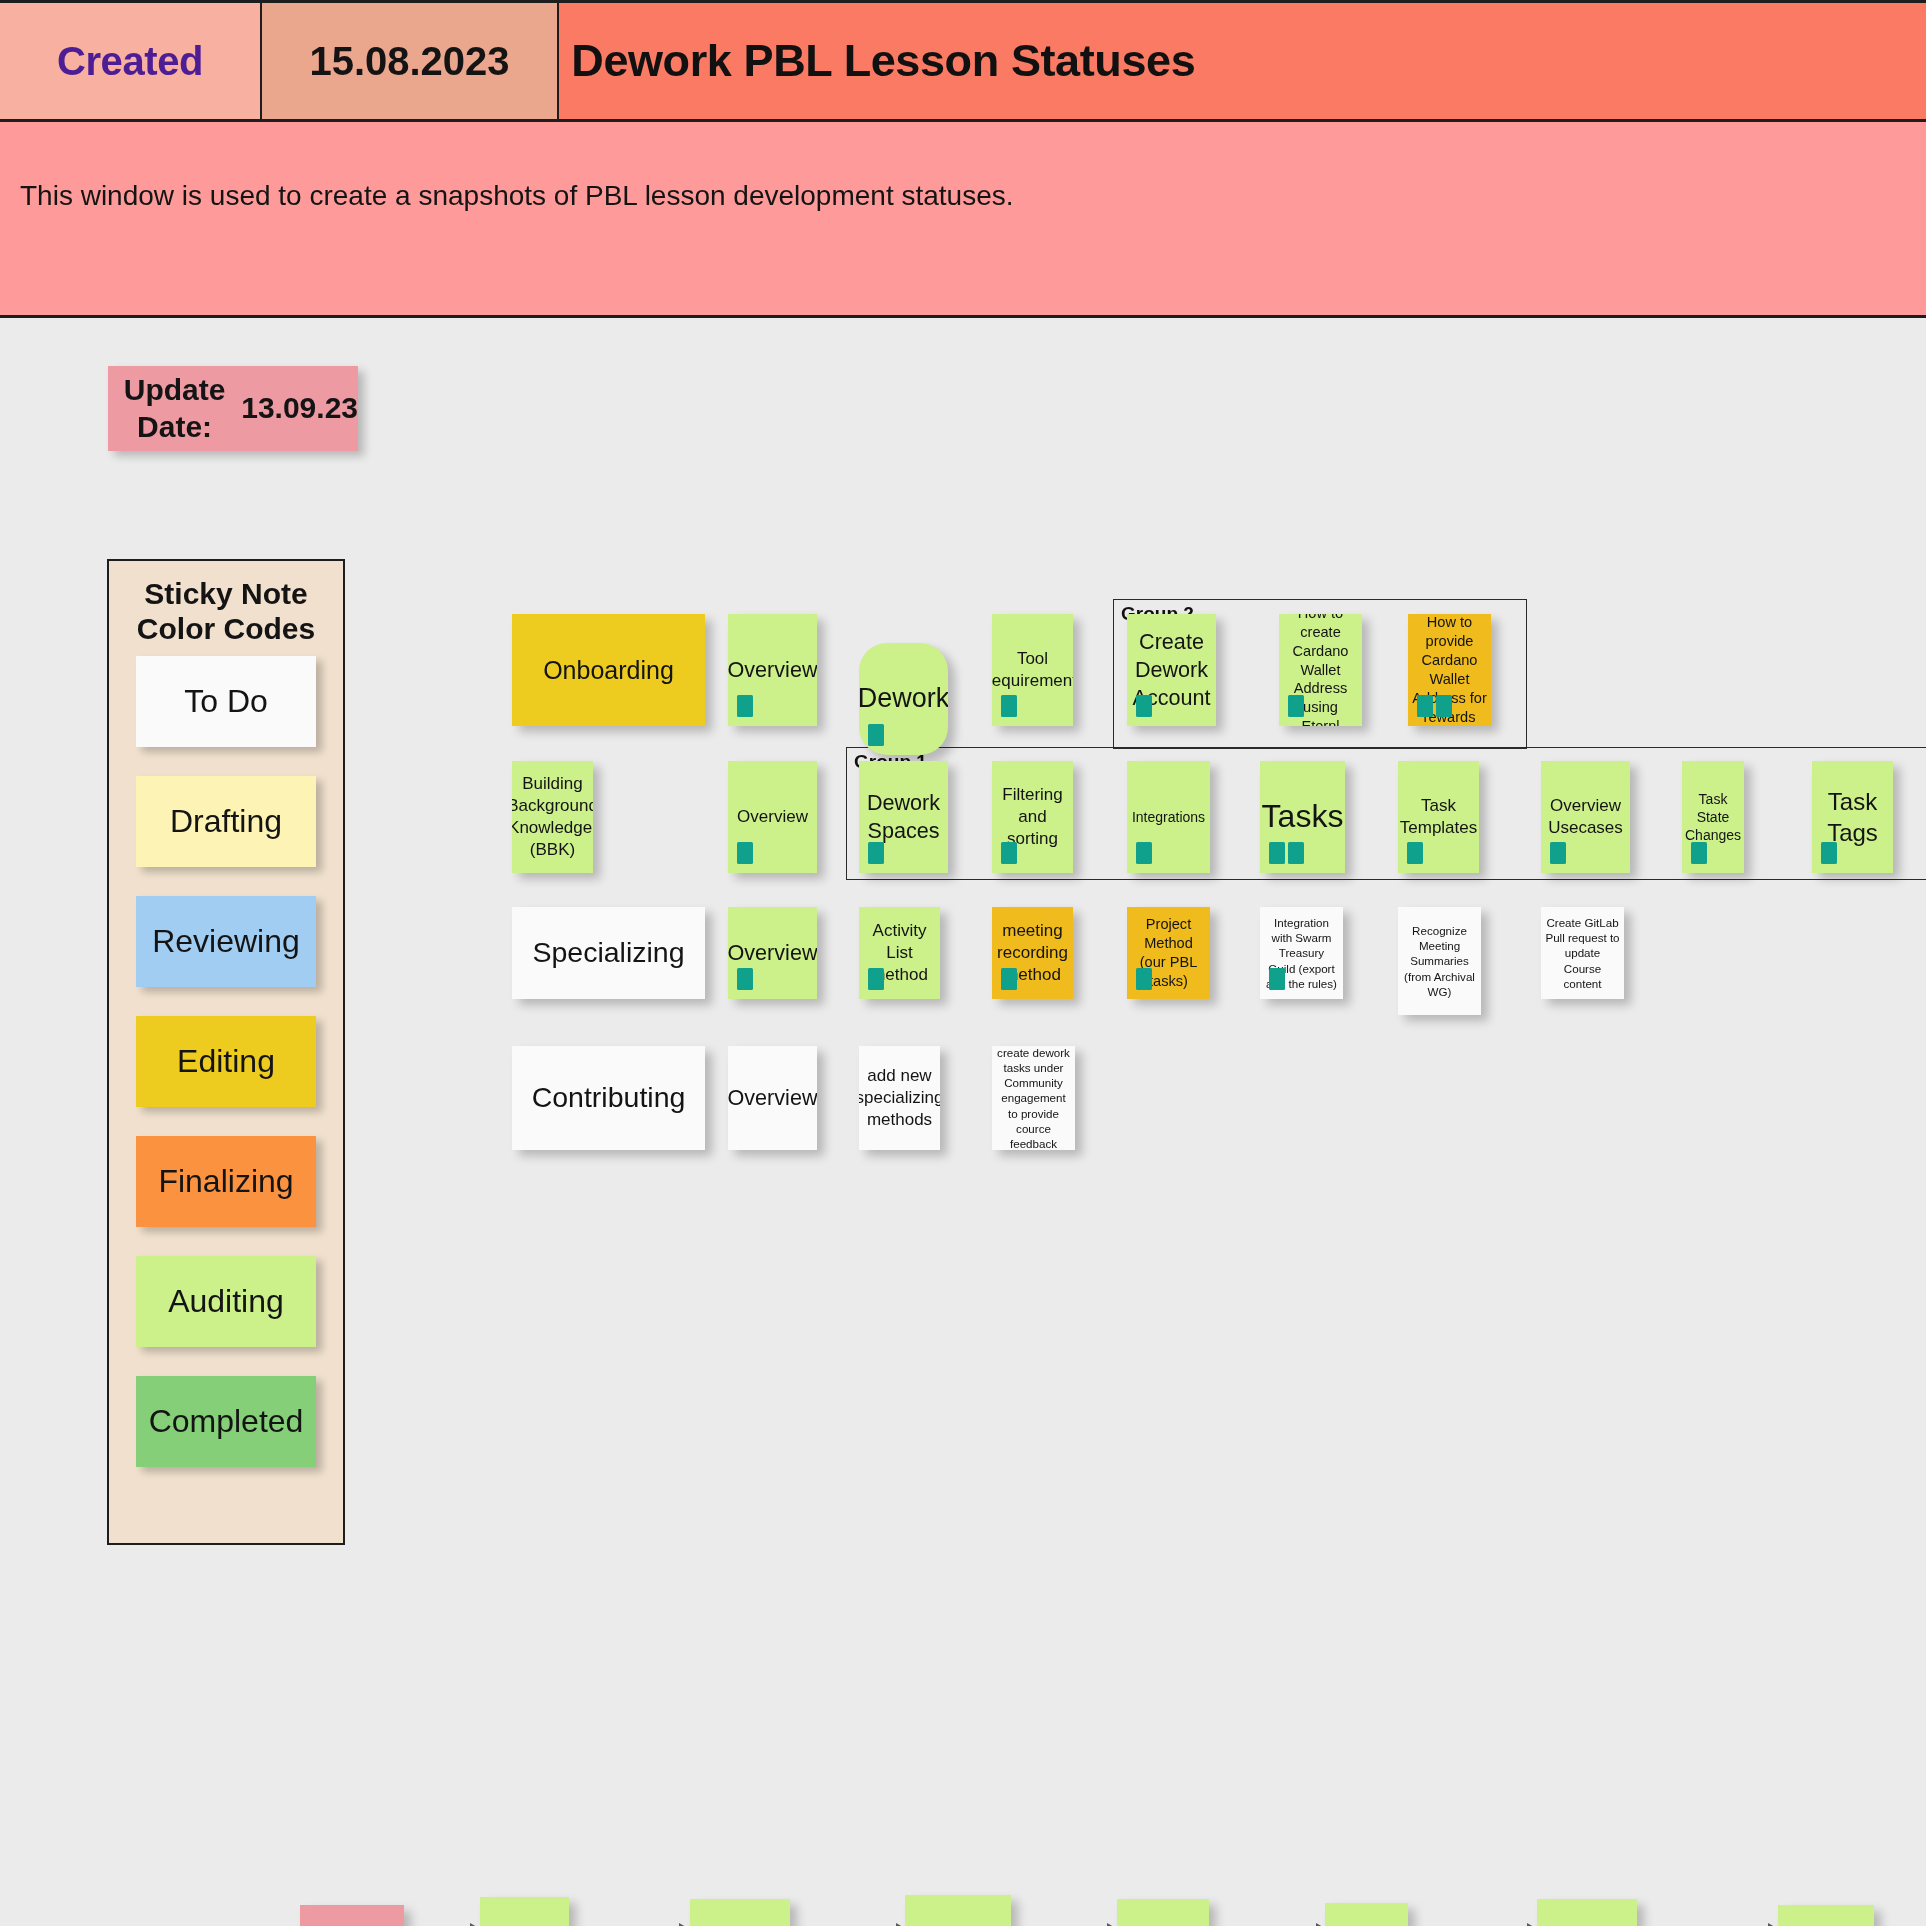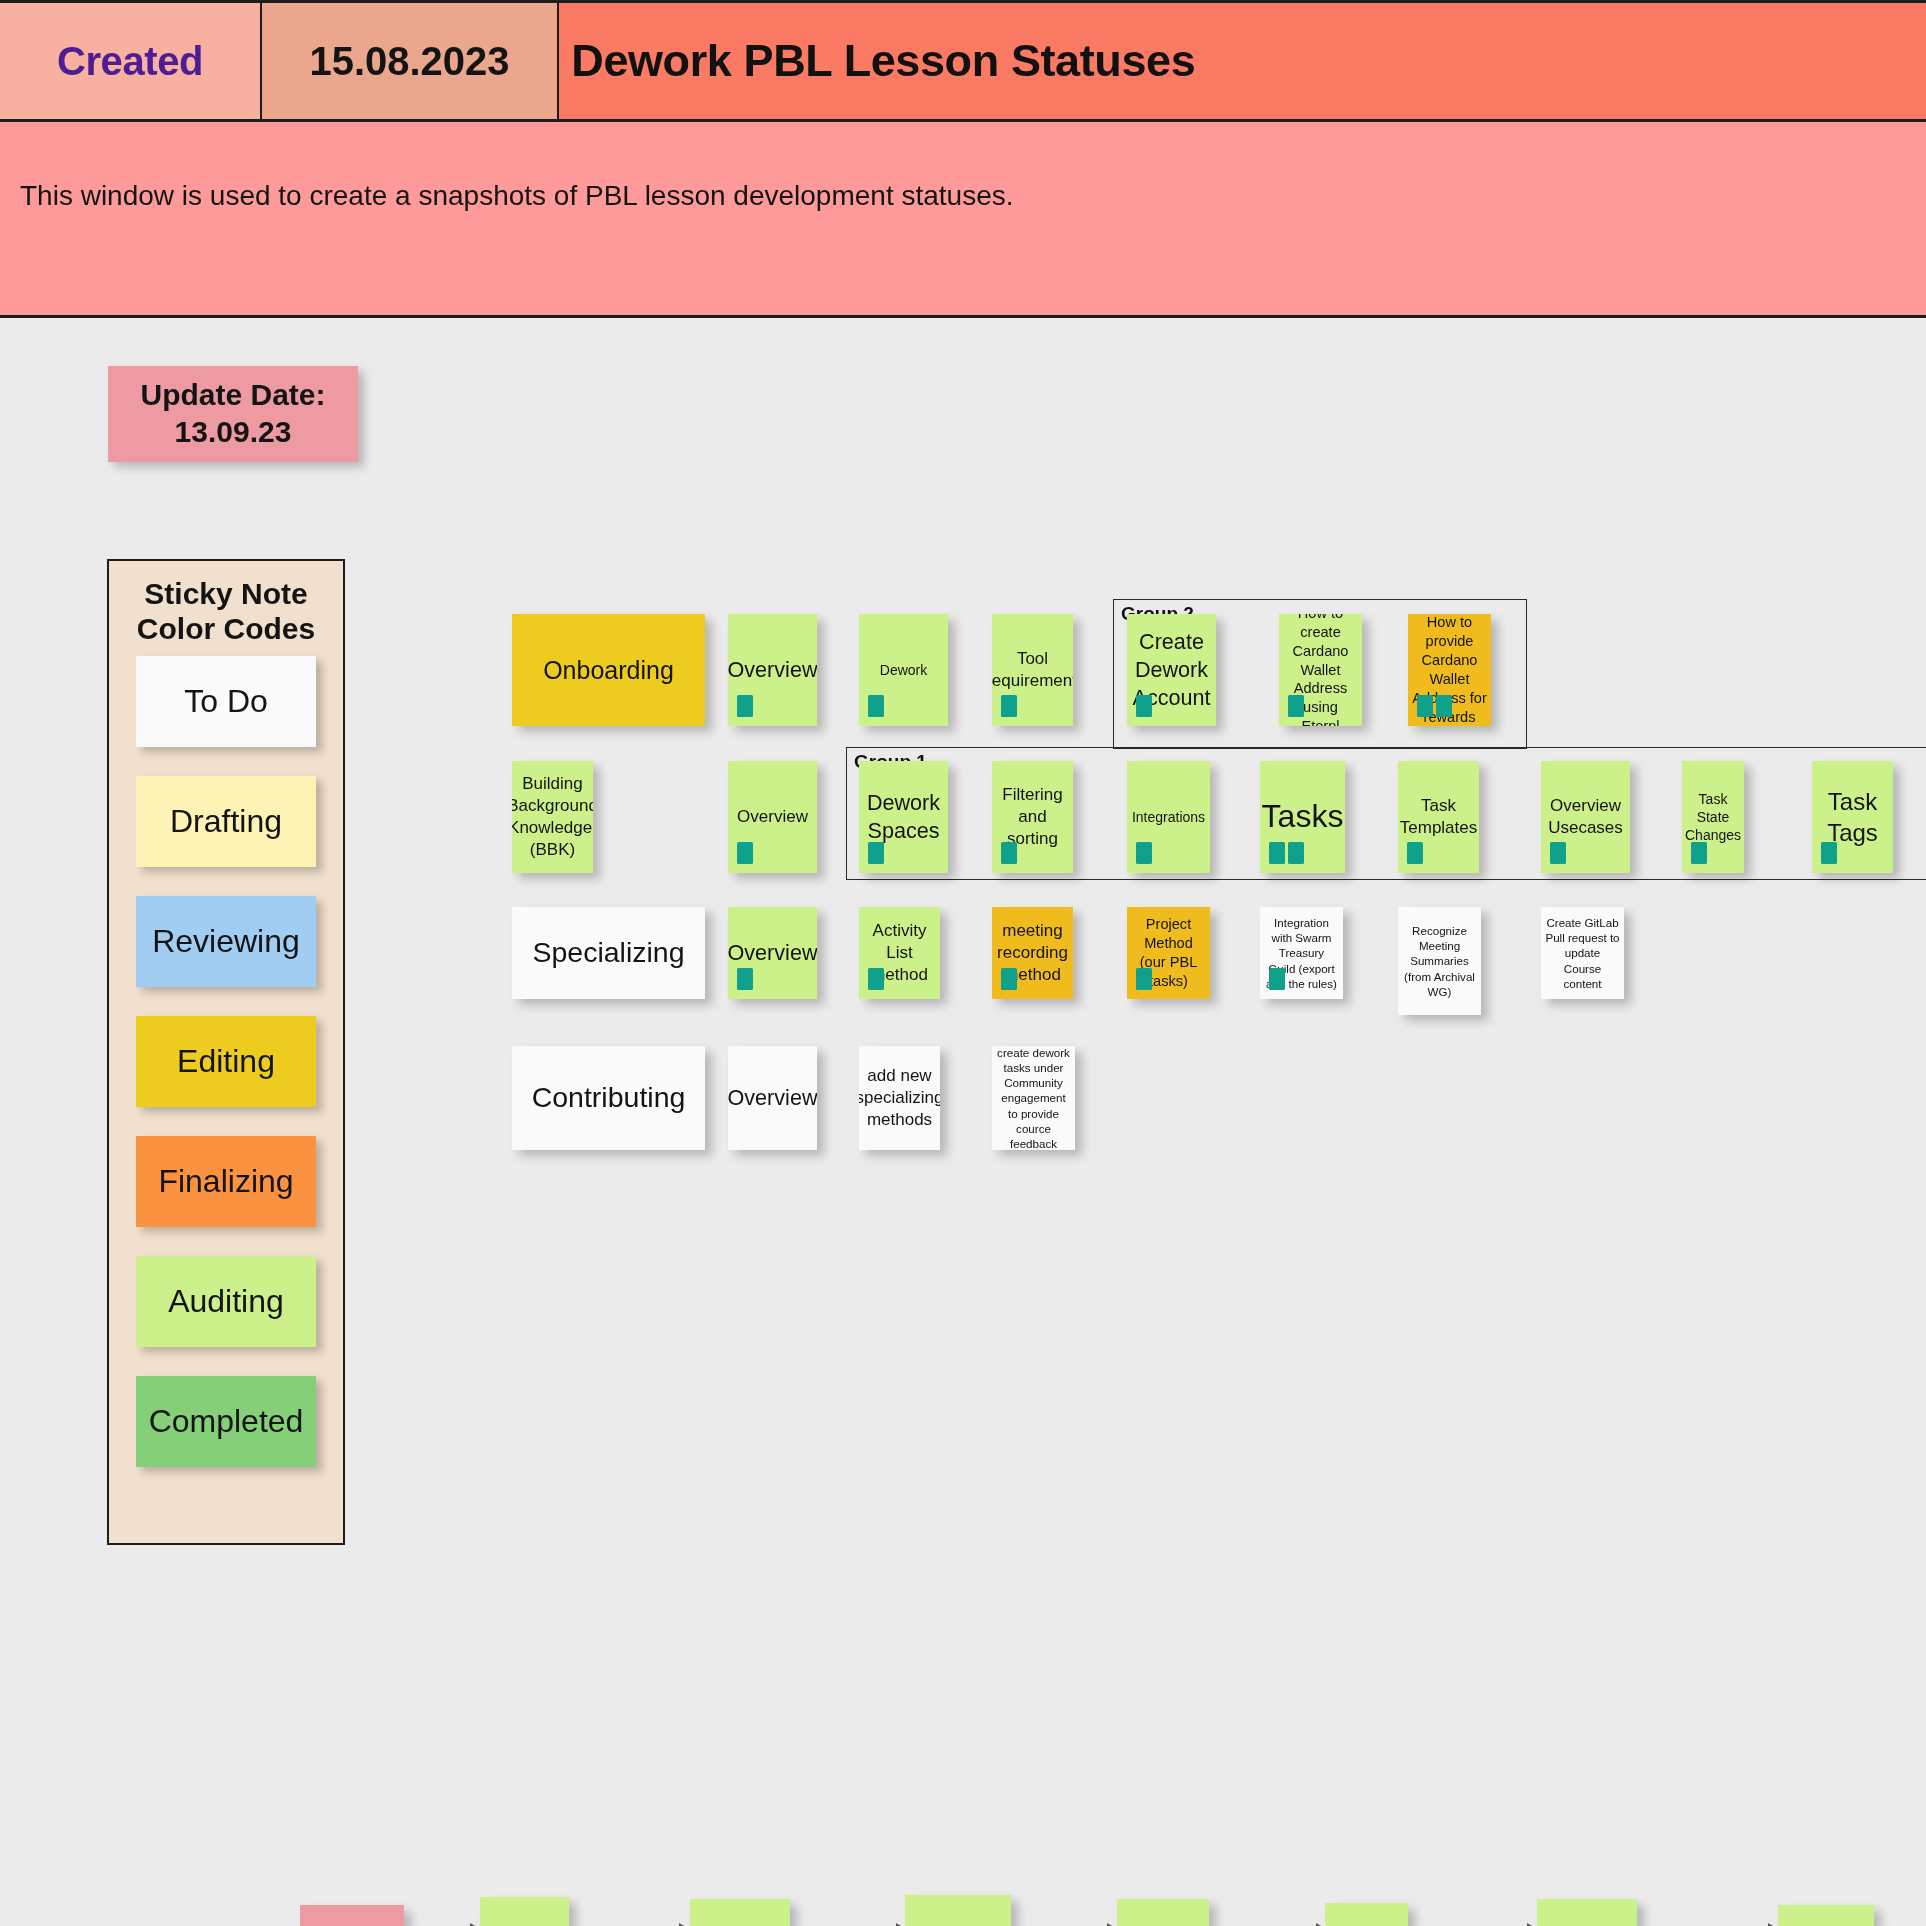--- a/index.html
+++ b/index.html
@@ -71,24 +71,24 @@
     align-items: flex-start;
     padding: 58px 0 0 20px;
     font-size: 28px;
     color: #141414;
   }
 
   
   #update-note {
     position: absolute;
     left: 108px; top: 366px;
-    width: 250px; height: 96px;
+    width: 250px; height: 85px;
     background: #ed9aa3;
     box-shadow: 6.2px 5.4px 8.5px rgba(0,0,0,0.22);
-    display: flex; flex-direction: column;
+    display: flex; flex-direction: row;
     align-items: center; justify-content: center;
     text-align: center;
     line-height: 1.22;
     font-size: 30px;
     font-weight: bold;
     color: #141414;
   }
 
   
   #legend {
@@ -226,21 +226,21 @@
     </div>
     <div class="note" style="left: 512px; top: 614px; width: 193px; height: 112px; background: rgb(237, 204, 31); font-size: 25px;">
       <span>Onboarding</span>
     </div>
     <div class="note" style="left: 728px; top: 614px; width: 89px; height: 112px; background: rgb(204, 240, 138); font-size: 21.6px;">
       <span>Overview</span>
       <div class="badges">
         <div class="badge"></div>
       </div>
     </div>
-    <div class="note" style="left: 859px; top: 614px; width: 89px; height: 112px; background: rgb(204, 240, 138); font-size: 14px;">
+    <div class="note" style="left: 859px; top: 643px; width: 89px; height: 112px; background: rgb(204, 240, 138); font-size: 27px; border-radius: 28px;">
       <span>Dework</span>
       <div class="badges">
         <div class="badge"></div>
       </div>
     </div>
     <div class="note" style="left: 992px; top: 614px; width: 81px; height: 112px; background: rgb(204, 240, 138); font-size: 17px;">
       <span>Tool Requirements</span>
       <div class="badges">
         <div class="badge"></div>
       </div>

